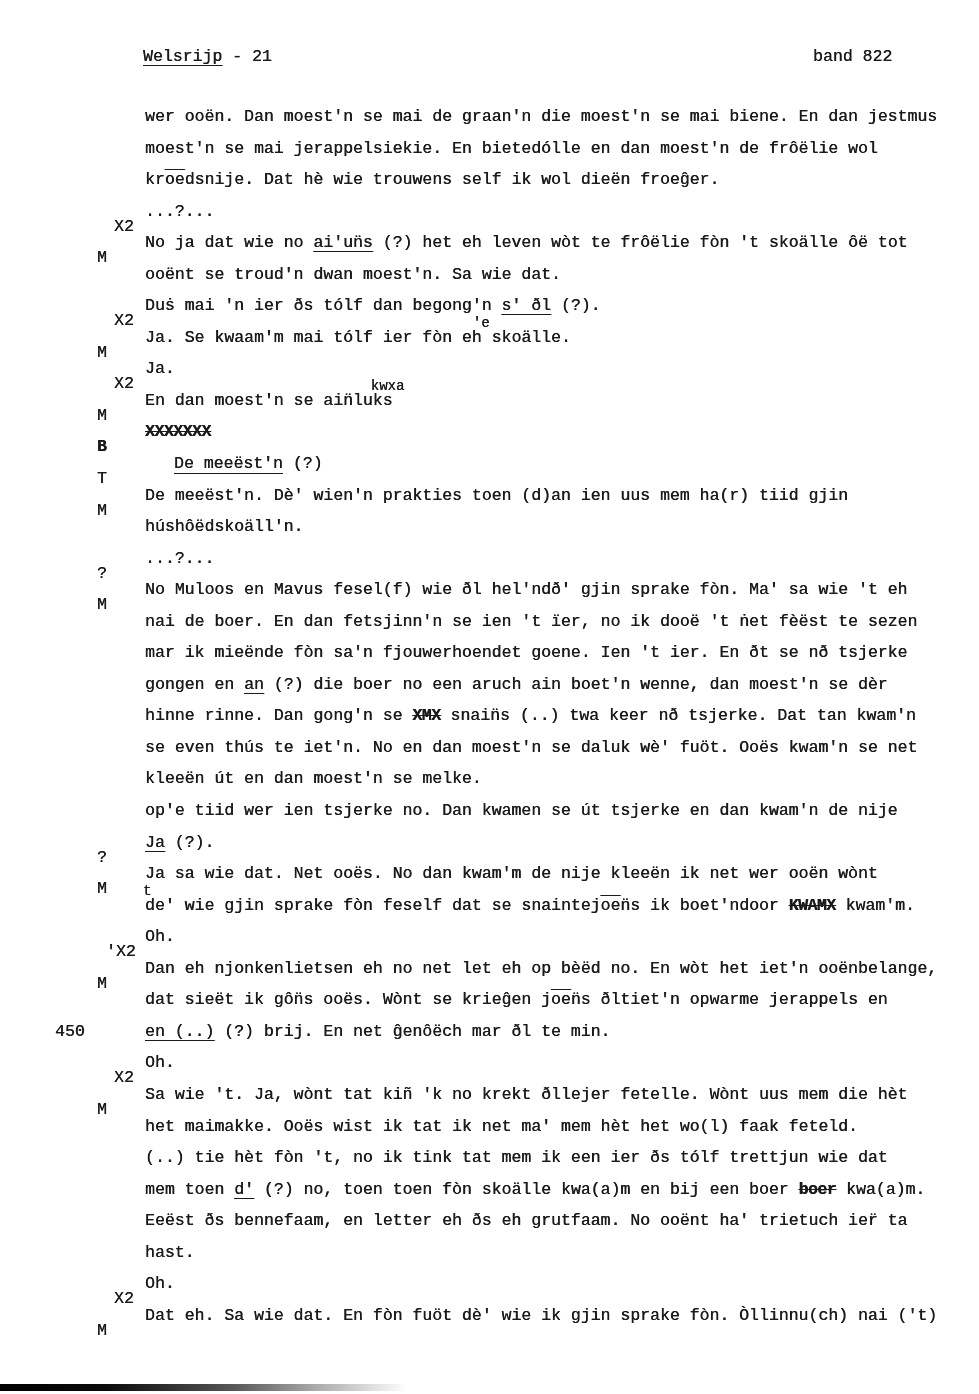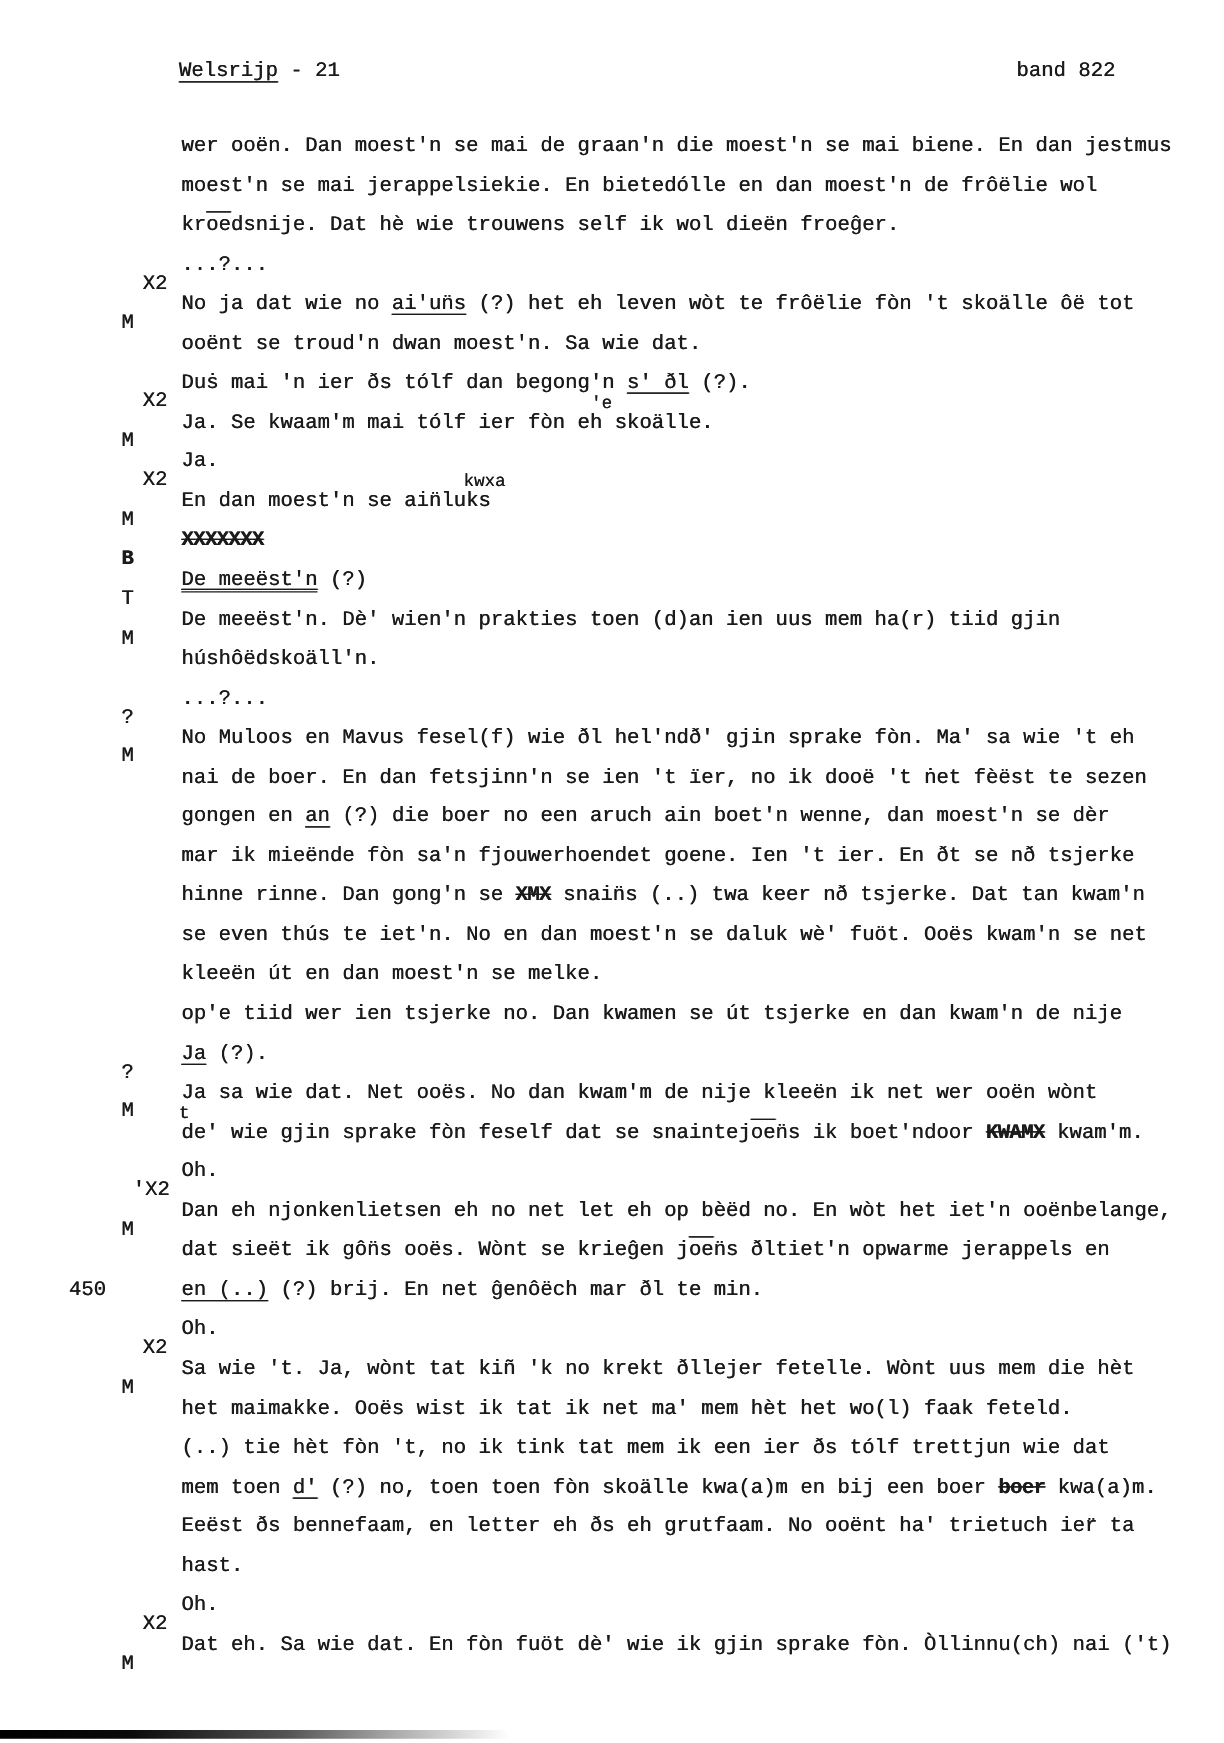--- a/index.html
+++ b/index.html
@@ -13,21 +13,21 @@
   .header{position:absolute;top:47px;left:0;right:0;height:26px;}
   .title{position:absolute;left:143px;white-space:pre;}
   .band{position:absolute;left:813px;white-space:pre;}
   .lines{position:absolute;top:101px;left:0;right:0;}
   .line{position:relative;height:31.55px;line-height:31.55px;padding-left:145px;white-space:pre;}
   .lbl{position:absolute;left:97px;margin-top:15px;}
   .lbl.x2{left:114px;}
   .lbl.bold{font-weight:bold;}
   .mnote{position:absolute;left:55px;}
   .u{text-decoration:underline;text-underline-offset:4px;}
-  .uu{text-decoration:underline;text-underline-offset:3px;border-bottom:1.5px solid currentColor;}
+  .uu{text-underline-offset:3px;border-bottom:1.5px solid currentColor;margin-left:29px;}
   .xo{font-weight:bold;text-decoration:line-through;letter-spacing:-0.5px;margin-top:41px;}
   .ov{text-decoration:overline;}
   .anch{position:relative;}
   .over{position:absolute;left:-2px;top:-12px;font-size:14px;line-height:1;text-shadow:0.3px 0 currentColor;}
   .over.ovc{left:55%;}
   .blk{display:inline-block;width:11px;height:16px;background:#161616;vertical-align:-2px;}
   .artifact{position:absolute;left:0;bottom:3px;width:420px;height:7px;
     background:linear-gradient(to right,#000 0%,#0a0a0a 25%,#555 55%,#aaa 75%,rgba(255,255,255,0) 97%);}
 </style>
 </head>
@@ -49,22 +49,22 @@
     <div class="line"><span class="lbl">M</span><span><span>Ja. Se kwaam'm mai tólf ier fòn </span><span class="anch">eh<span class="over ovc">'e</span></span><span> skoälle.</span></span></div>
     <div class="line"><span class="lbl x2">X2</span><span><span>Ja.</span></span></div>
     <div class="line"><span class="lbl">M</span><span><span>En dan moest'n se ain̈lu</span><span class="anch">ks<span class="over">kwxa</span></span></span></div>
     <div class="line"><span class="lbl bold">B</span><span><span class="xo">XXXXXXX</span></span></div>
     <div class="line"><span class="lbl">T</span><span><span class="uu">De meeëst'n</span><span> (?)</span></span></div>
     <div class="line"><span class="lbl">M</span><span><span>De meeëst'n. Dè' wien'n prakties toen (d)an ien uus mem ha(r) tiid gjin</span></span></div>
     <div class="line"><span><span>húshôëdskoäll'n.</span></span></div>
     <div class="line"><span class="lbl">?</span><span><span>...?...</span></span></div>
     <div class="line"><span class="lbl">M</span><span><span>No Muloos en Mavus fesel(f) wie ðl hel'ndð' gjin sprake fòn. Ma' sa wie 't eh</span></span></div>
     <div class="line"><span><span>nai de boer. En dan fetsjinn'n se ien 't ïer, no ik dooë 't ṅet fèëst te sezen</span></span></div>
+    <div class="line"><span><span>mar ik mieënde fòn sa'n fjouwerhoendet goene. Ien 't ier. En ðt se nð tsjerke</span></span></div>
     <div class="line"><span><span>gongen en </span><span class="u">an</span><span> (?) die boer no een aruch ain boet'n wenne, dan moest'n se dèr</span></span></div>
-    <div class="line"><span><span>mar ik mieënde fòn sa'n fjouwerhoendet goene. Ien 't ier. En ðt se nð tsjerke</span></span></div>
     <div class="line"><span><span>hinne rinne. Dan gong'n se </span><span class="xo">XMX</span><span> snain̈s (..) twa keer nð tsjerke. Dat tan kwam'n</span></span></div>
     <div class="line"><span><span>se even thús te iet'n. No en dan moest'n se daluk wè' fuöt. Ooës kwam'n se net</span></span></div>
     <div class="line"><span><span>kleeën út en dan moest'n se melke.</span></span></div>
     <div class="line"><span><span>op'e tiid wer ien tsjerke no. Dan kwamen se út tsjerke en dan kwam'n de nije</span></span></div>
     <div class="line"><span class="lbl">?</span><span><span class="u">Ja</span><span> (?).</span></span></div>
     <div class="line"><span class="lbl">M</span><span><span>Ja sa wie dat. Net ooës. No dan kwam'm de nije kleeën ik net wer ooën wònt</span></span></div>
     <div class="line"><span><span class="anch">de'<span class="over">t</span></span><span> wie gjin sprake fòn feself dat se snaintej</span><span class="ov">oe</span><span>n̈s ik boet'ndoor </span><span class="xo">KWAMX</span><span> kwam'm.</span></span></div>
     <div class="line"><span class="lbl x2" style="left: 106px;">'X2</span><span><span>Oh.</span></span></div>
     <div class="line"><span class="lbl">M</span><span><span>Dan eh njonkenlietsen eh no net let eh op bèëd no. En wòt het iet'n ooënbelange,</span></span></div>
     <div class="line"><span><span>dat sieët ik gôn̈s ooës. Wònt se krieĝen j</span><span class="ov">oe</span><span>n̈s ðltiet'n opwarme jerappels en</span></span></div>

